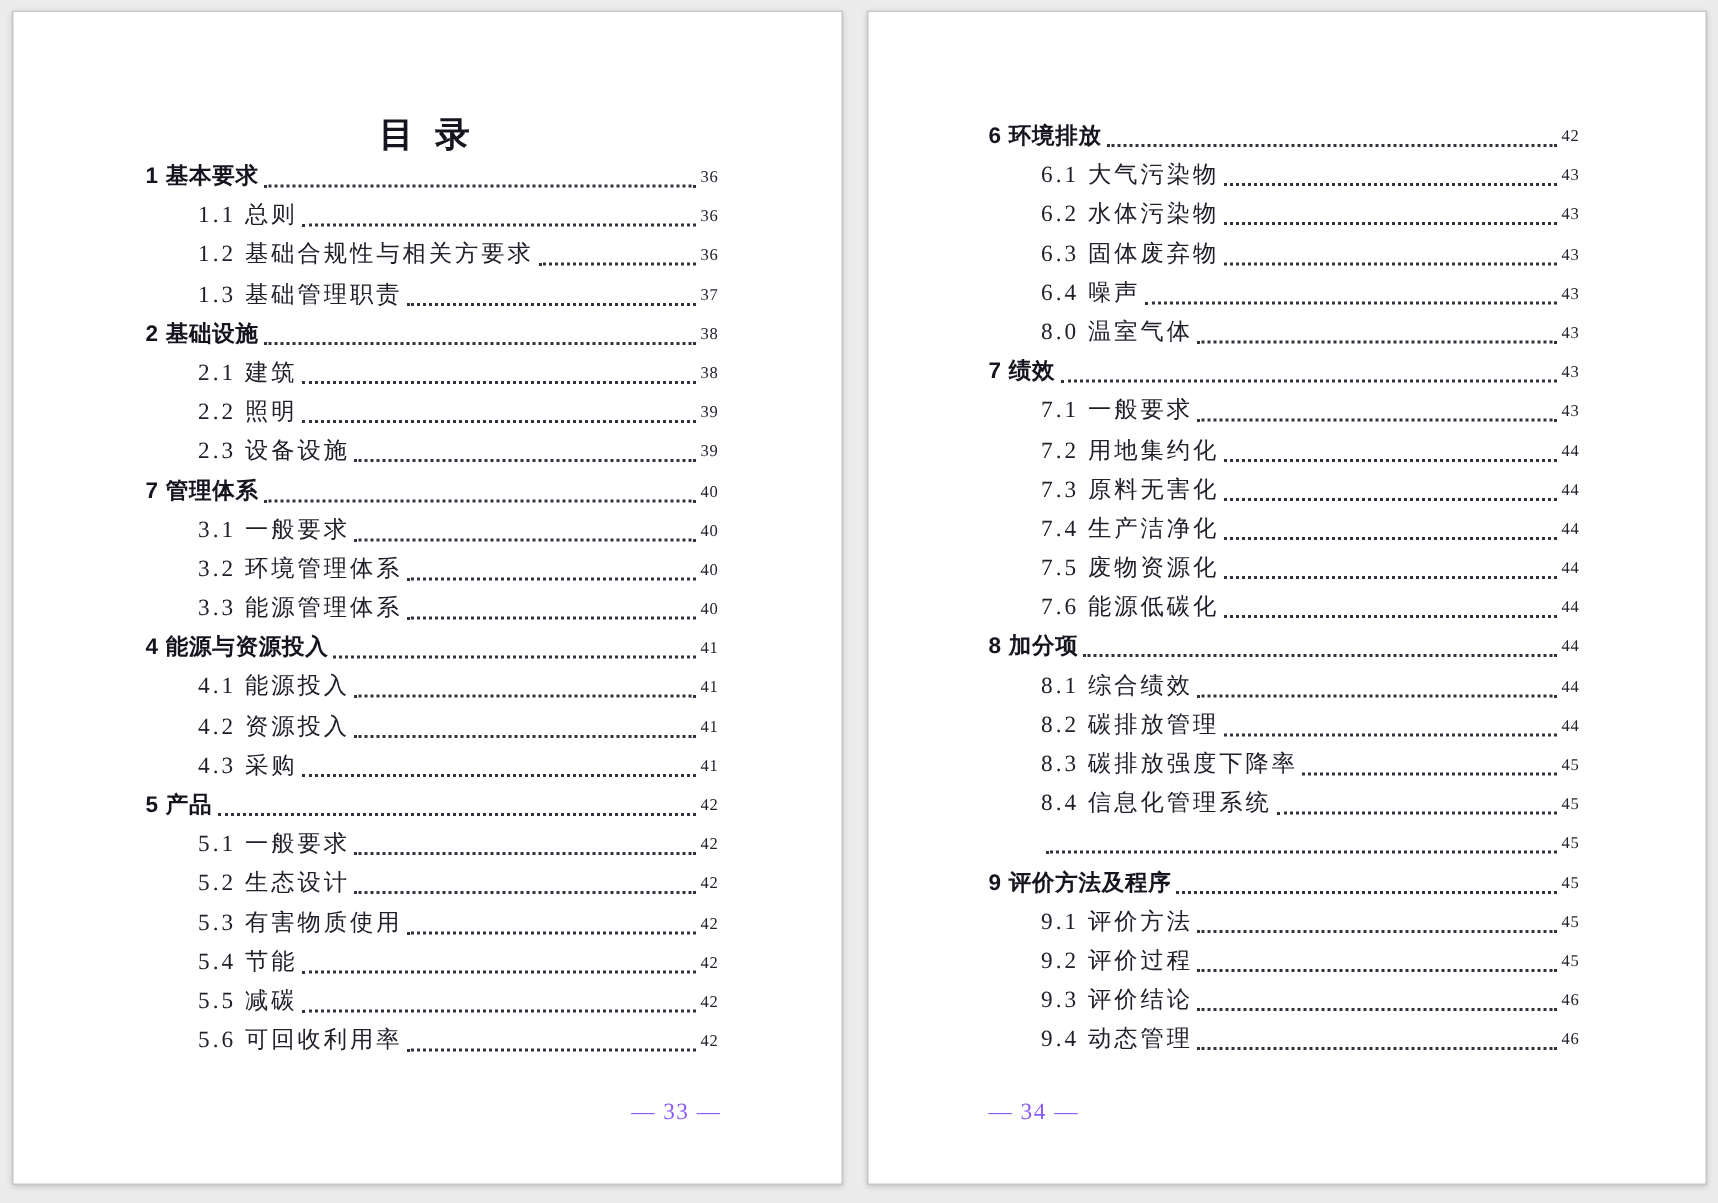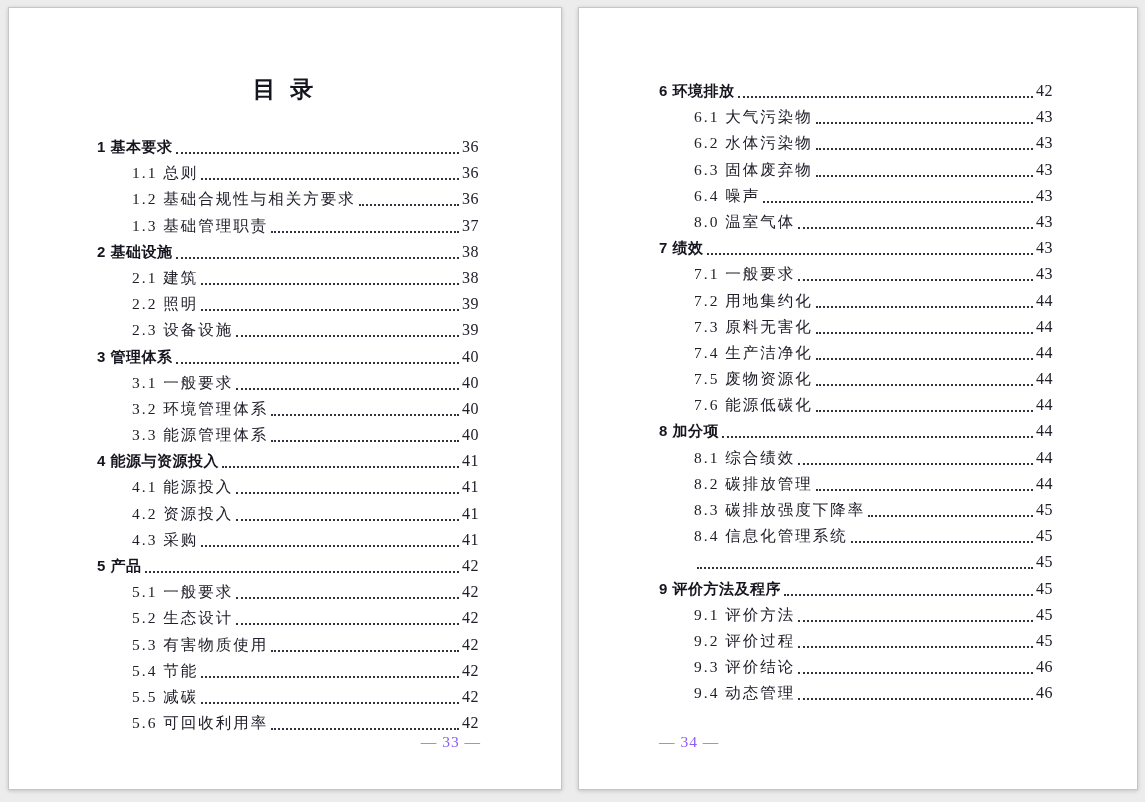--- a/index.html
+++ b/index.html
@@ -28,21 +28,21 @@
     top: 66px; left: 0; right: 0;
     text-align: center;
     font-size: 23px;
     font-weight: bold;
     font-family: "Liberation Sans", "DejaVu Sans", sans-serif;
     letter-spacing: 4px;
     color: #15151f;
   }
 
   .toc-list { position: absolute; }
-  .page-left  .toc-list { top: 97px; left: 88px; right: 82px; margin-top: 29px; }
+  .page-left  .toc-list { top: 97px; left: 88px; right: 82px; }
   .page-right .toc-list { top: 70px; left: 80px; right: 84px; }
 
   .toc-row {
     display: flex;
     height: 26.2px;
     line-height: 26px;
     font-size: 15.5px;
   }
   .toc-row.level1 .toc-label {
     font-weight: bold;
@@ -56,21 +56,21 @@
   .toc-label { white-space: nowrap; }
   .leader {
     flex: 1;
     height: 20px;
     margin: 0 3px;
     border-bottom: 2px dotted #32323c;
     min-width: 12px;
   }
   .toc-page {
     white-space: nowrap;
-    font-size: 16px;
+    font-size: 11px;
     letter-spacing: 0.5px;
   }
 
   .page-footer {
     position: absolute;
     bottom: 38px;
     font-size: 15.5px;
     letter-spacing: 1px;
     color: #8b5cf6;
   }
@@ -127,21 +127,21 @@
     <span class="toc-page">39</span>
   </div>
 
   <div class="toc-row level2">
     <span class="toc-label">2.3 设备设施</span>
     <span class="leader"></span>
     <span class="toc-page">39</span>
   </div>
 
   <div class="toc-row level1">
-    <span class="toc-label">3 管理体系</span>
+    <span class="toc-label">7 管理体系</span>
     <span class="leader"></span>
     <span class="toc-page">40</span>
   </div>
 
   <div class="toc-row level2">
     <span class="toc-label">3.1 一般要求</span>
     <span class="leader"></span>
     <span class="toc-page">40</span>
   </div>
 

